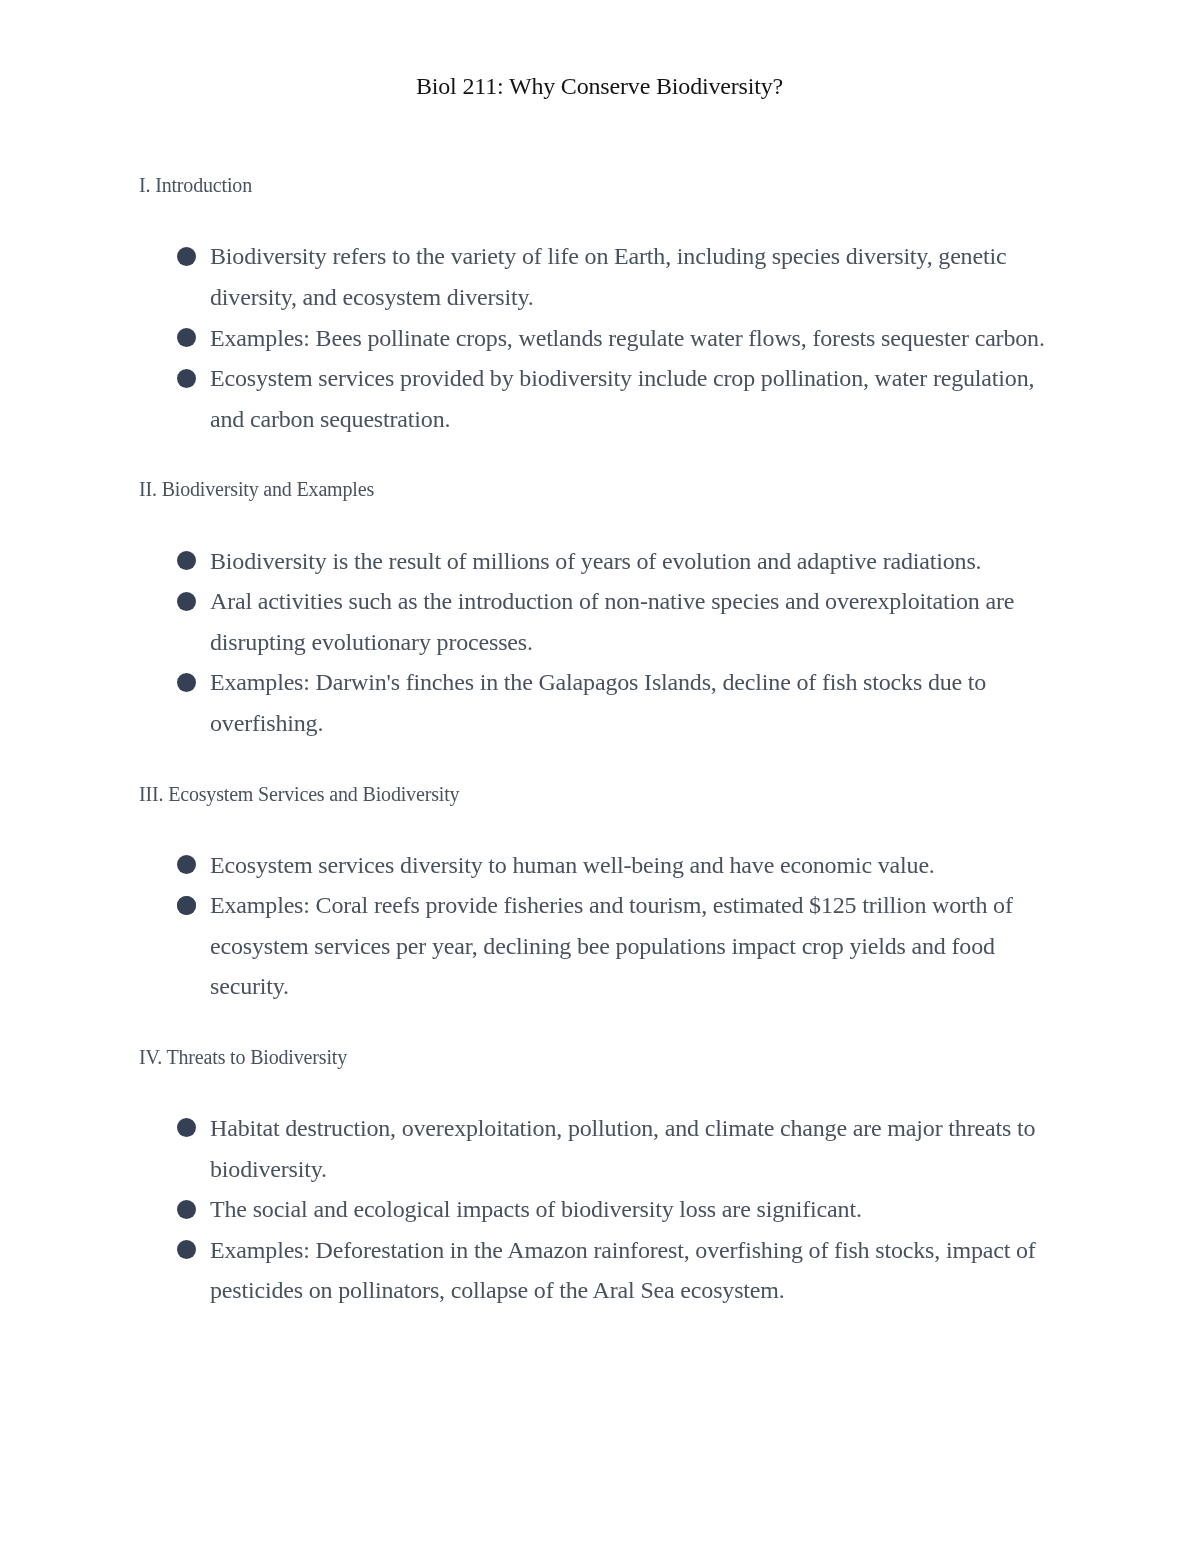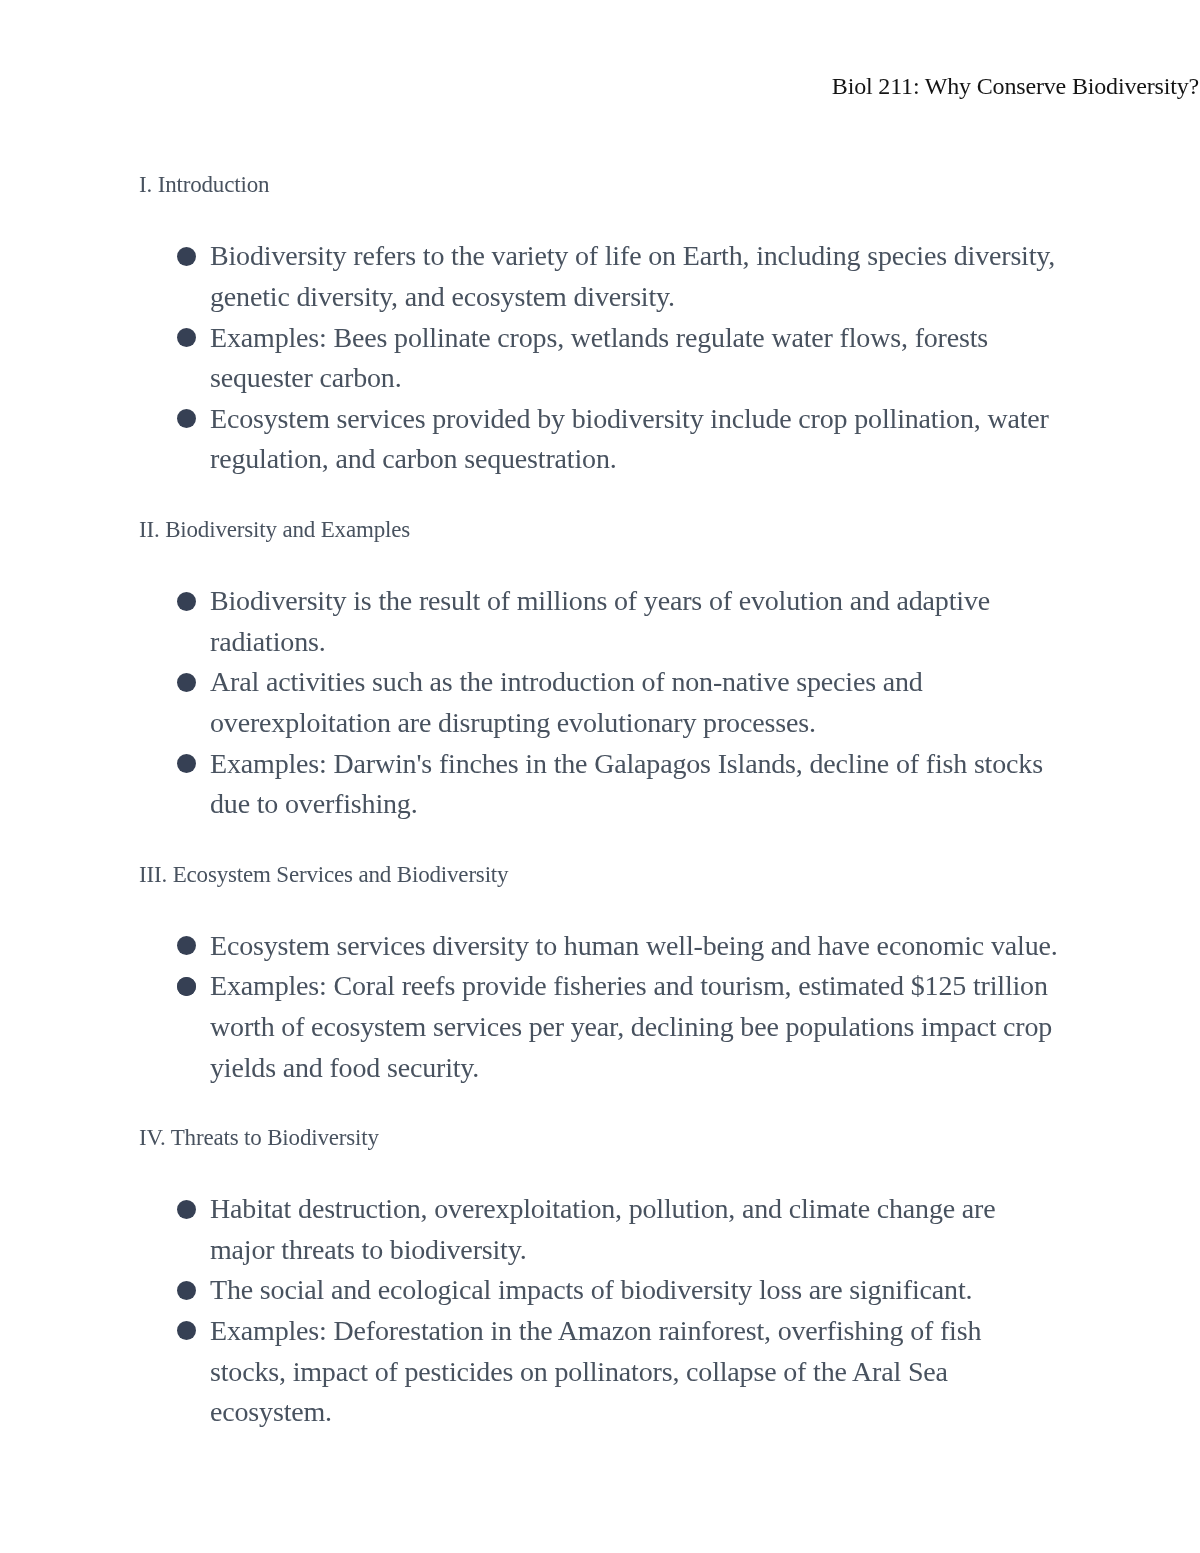--- a/index.html
+++ b/index.html
@@ -25,55 +25,55 @@
   .doc-title,
   .section-heading,
   .bullet-list li {
     transform: translateZ(0);
   }
   .doc-title {
     position: absolute;
     left: 0;
     top: 71.4px;
     width: 1199px;
-    text-align: right;
+    text-align: center;
     font-size: 24px;
     line-height: 30px;
     letter-spacing: -0.17px;
     color: #141414;
     white-space: nowrap;
   }
   .body-area {
     position: absolute;
     left: 139px;
     top: 165.4px;
     width: 1000px;
   }
   .doc-section {
     margin: 0;
     padding: 0;
   }
   .section-heading {
-    font-size: 23px;
+    font-size: 20px;
     line-height: 40.6px;
     letter-spacing: -0.17px;
     margin: 0;
     padding: 0;
     font-weight: normal;
   }
   ul.bullet-list {
     list-style: none;
     margin: 0;
     padding: 0;
   }
   ul.bullet-list li {
     position: relative;
     padding-left: 71px;
     width: 919px;
-    font-size: 28px;
+    font-size: 24px;
     line-height: 40.6px;
     letter-spacing: -0.17px;
     box-sizing: border-box;
     margin: 0;
   }
   ul.bullet-list li .bullet-dot {
     position: absolute;
     left: 38.3px;
     top: 10.4px;
     width: 19px;

